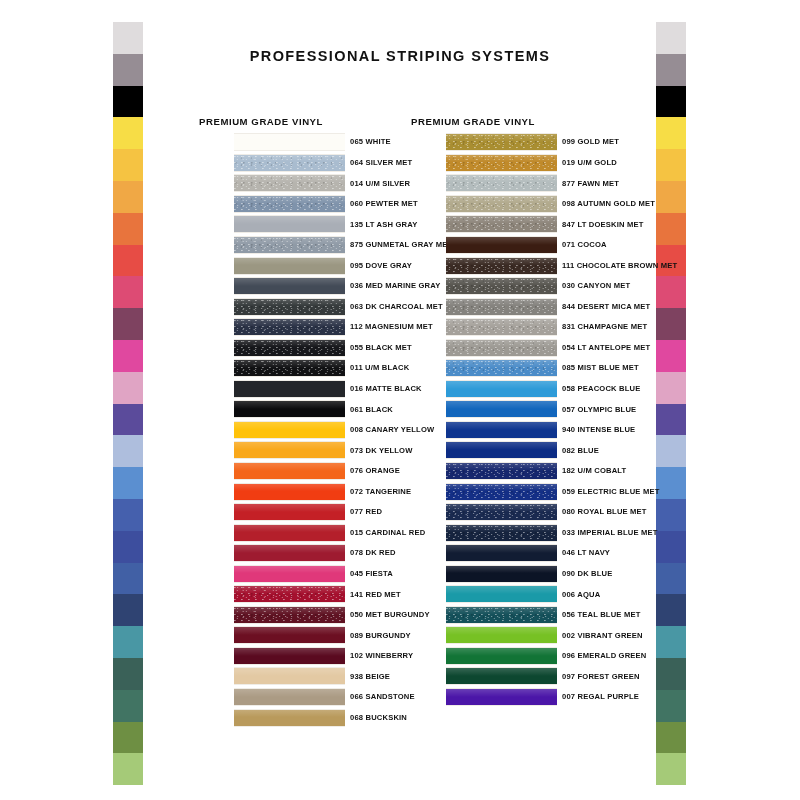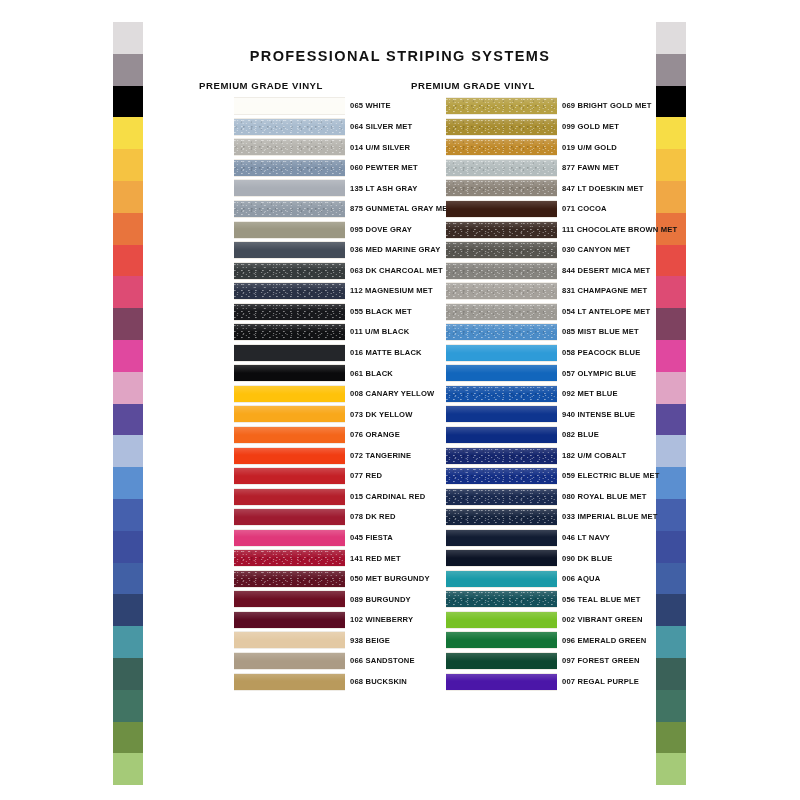--- a/index.html
+++ b/index.html
@@ -44,20 +44,21 @@
   .col.left{left:199px;}
   .col.right{left:411px;}
 
   .col-head{
     font-size:9.6px;
     font-weight:bold;
     letter-spacing:.55px;
     color:#111111;
     margin-bottom:5px;
     white-space:nowrap;
+    margin-top:36px;
   }
 
   .swatch-list{
     display:flex;
     flex-direction:column;
     padding-left:35px;
   }
 
   .row{
     display:flex;
@@ -342,27 +343,20 @@
         </div>
         <div class="label">068 BUCKSKIN</div>
       </div>
     </div>
 </div>
 
 <div class="col right">
   <div class="col-head">PREMIUM GRADE VINYL</div>
   <div class="swatch-list" id="list-1">
       <div class="row">
-        <div class="chip" style="background: rgb(182, 160, 67);">
-          <div class="grain"></div>
-          <div class="gloss"></div>
-        </div>
-        <div class="label">069 BRIGHT GOLD MET</div>
-      </div>
-      <div class="row">
         <div class="chip" style="background: rgb(169, 142, 49);">
           <div class="grain"></div>
           <div class="gloss"></div>
         </div>
         <div class="label">099 GOLD MET</div>
       </div>
       <div class="row">
         <div class="chip" style="background: rgb(192, 138, 42);">
           <div class="grain"></div>
           <div class="gloss"></div>
@@ -370,20 +364,27 @@
         <div class="label">019 U/M GOLD</div>
       </div>
       <div class="row">
         <div class="chip" style="background: rgb(179, 188, 189);">
           <div class="grain"></div>
           <div class="gloss"></div>
         </div>
         <div class="label">877 FAWN MET</div>
       </div>
       <div class="row">
+        <div class="chip" style="background: rgb(177, 169, 140);">
+          <div class="grain"></div>
+          <div class="gloss"></div>
+        </div>
+        <div class="label">098 AUTUMN GOLD MET</div>
+      </div>
+      <div class="row">
         <div class="chip" style="background: rgb(141, 133, 122);">
           <div class="grain"></div>
           <div class="gloss"></div>
         </div>
         <div class="label">847 LT DOESKIN MET</div>
       </div>
       <div class="row">
         <div class="chip" style="background: rgb(59, 29, 18);">
           <div class="gloss"></div>
         </div>
@@ -435,27 +436,20 @@
         <div class="chip" style="background: rgb(46, 155, 216);">
           <div class="gloss"></div>
         </div>
         <div class="label">058 PEACOCK BLUE</div>
       </div>
       <div class="row">
         <div class="chip" style="background: rgb(18, 102, 188);">
           <div class="gloss"></div>
         </div>
         <div class="label">057 OLYMPIC BLUE</div>
-      </div>
-      <div class="row">
-        <div class="chip" style="background: rgb(19, 81, 168);">
-          <div class="grain"></div>
-          <div class="gloss"></div>
-        </div>
-        <div class="label">092 MET BLUE</div>
       </div>
       <div class="row">
         <div class="chip" style="background: rgb(14, 53, 143);">
           <div class="gloss"></div>
         </div>
         <div class="label">940 INTENSE BLUE</div>
       </div>
       <div class="row">
         <div class="chip" style="background: rgb(12, 44, 132);">
           <div class="gloss"></div>

